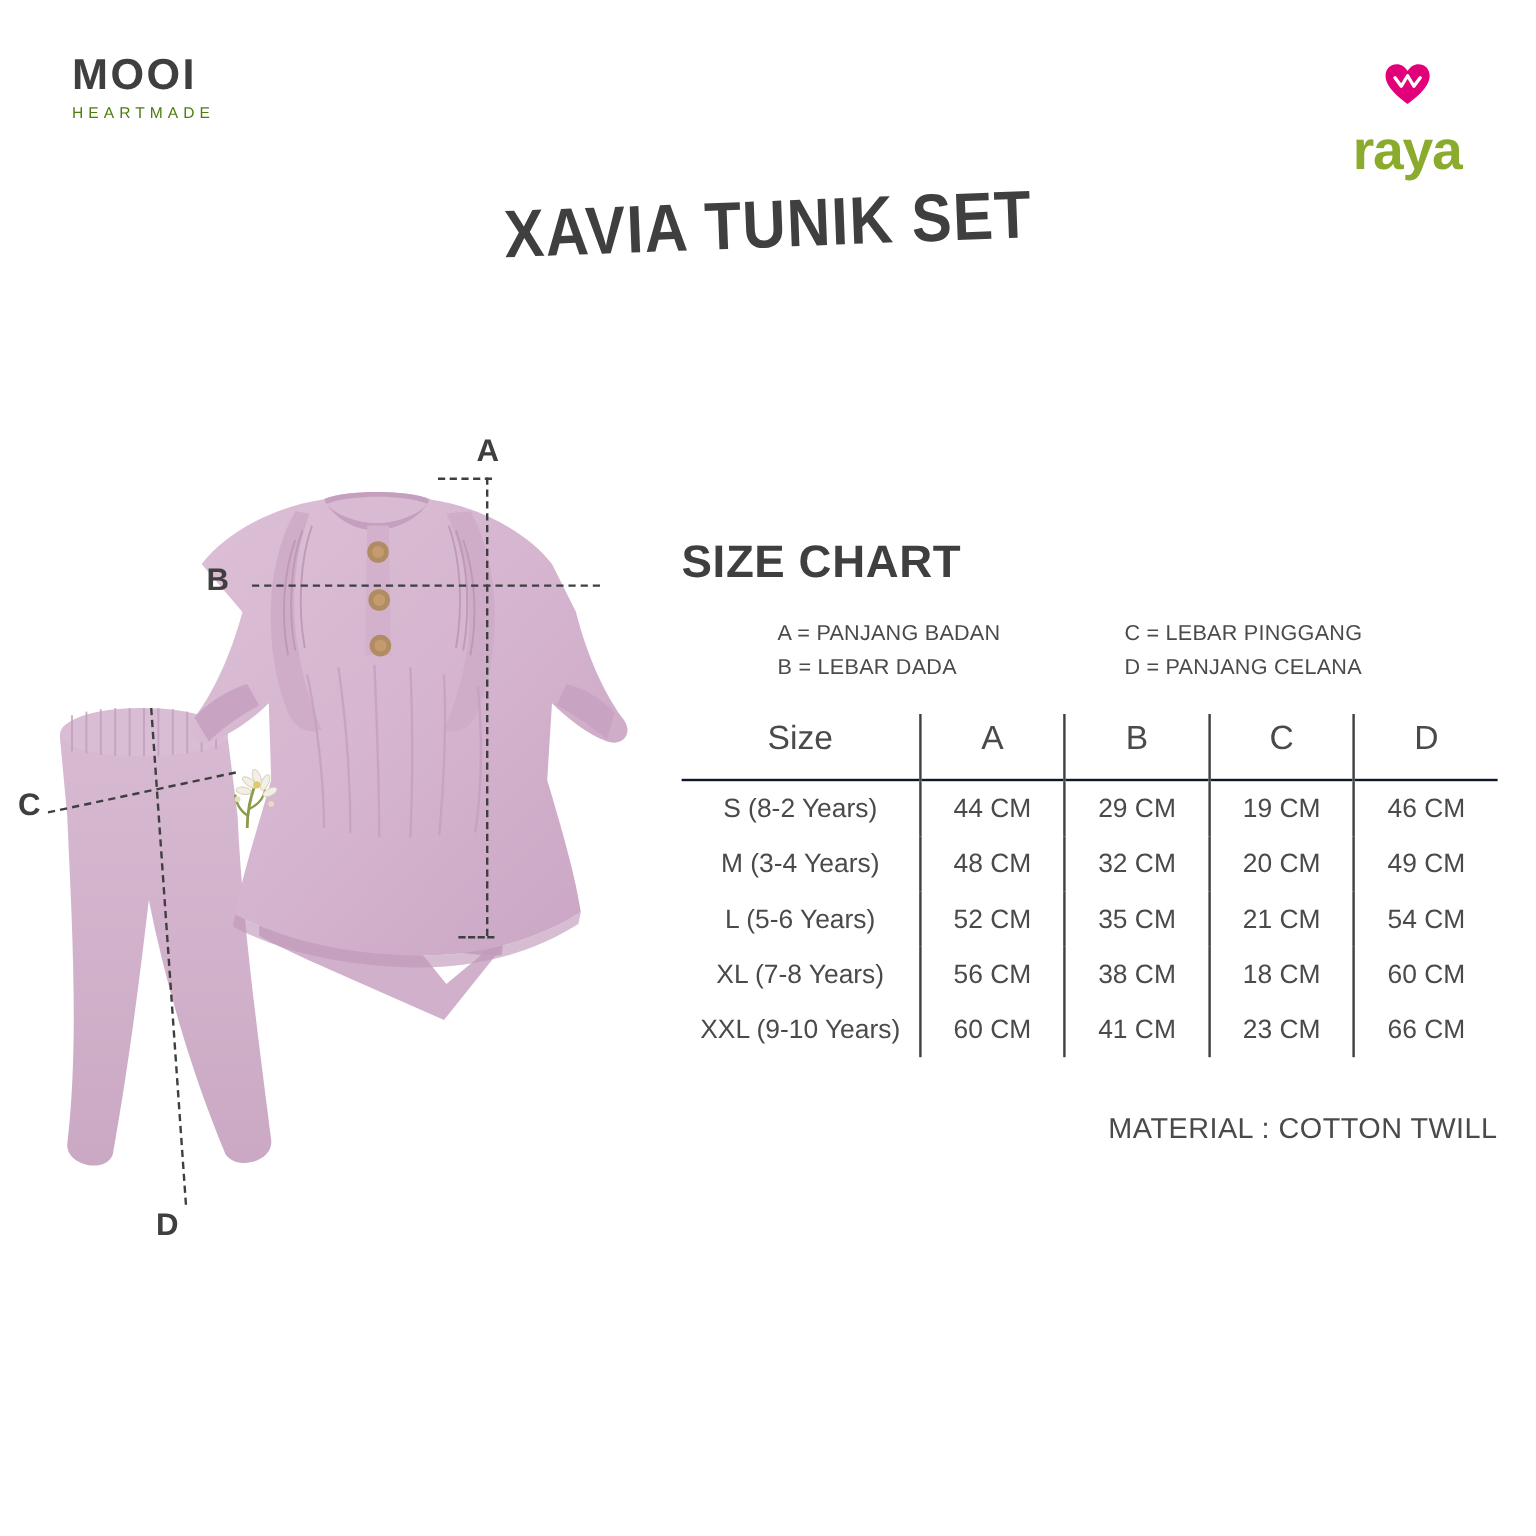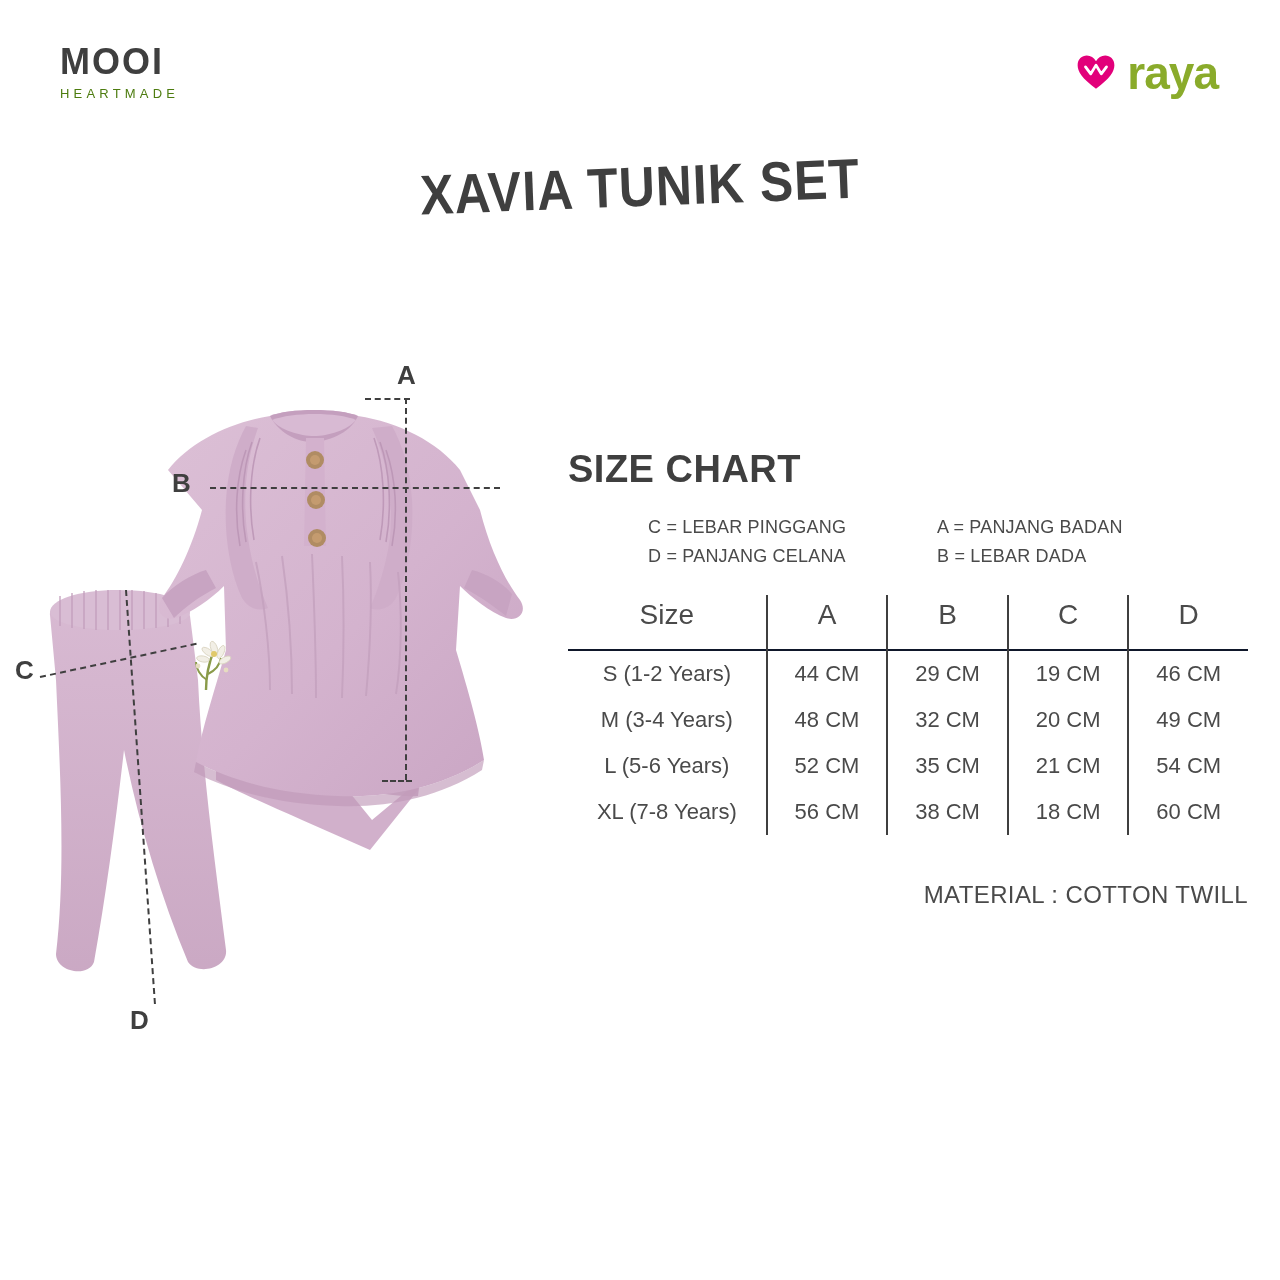--- a/index.html
+++ b/index.html
@@ -44,20 +44,21 @@
     margin-top: 6px;
     font-family: "Liberation Sans", sans-serif;
   }
   .brand-right {
     position: absolute;
     right: 58px;
     top: 6px;
     display: flex;
     align-items: center;
     gap: 10px;
+    flex-direction: column;
   }
   .raya-heart {
     width: 42px;
     height: 42px;
     display: block;
   }
   .raya-word {
     font-size: 46px;
     font-weight: bold;
     color: #8aab2b;
@@ -346,42 +347,42 @@
   
   <div class="guide guide-v" style="left:105px; top:240px; height:415px; transform:rotate(-4deg); transform-origin:top center;"></div>
   <div class="guide-label" style="left:110px; top:655px;">D</div>
 </div>
 
 <div class="chart-panel">
   <div class="chart-title">SIZE CHART</div>
 
   <div class="legend">
     <div class="legend-col">
+      <div>A = PANJANG BADAN</div>
+      <div>B = LEBAR DADA</div>
+    </div>
+    <div class="legend-col">
       <div>C = LEBAR PINGGANG</div>
       <div>D = PANJANG CELANA</div>
-    </div>
-    <div class="legend-col">
-      <div>A = PANJANG BADAN</div>
-      <div>B = LEBAR DADA</div>
     </div>
   </div>
 
   <table class="size-table">
     <thead>
       <tr>
         <th class="size-head">Size</th>
         <th class="val-head">A</th>
         <th class="val-head">B</th>
         <th class="val-head">C</th>
         <th class="val-head">D</th>
       </tr>
     </thead>
     <tbody>
       <tr>
-        <td class="size-cell">S (1-2 Years)</td>
+        <td class="size-cell">S (8-2 Years)</td>
         <td class="val-cell">44 CM</td>
         <td class="val-cell">29 CM</td>
         <td class="val-cell">19 CM</td>
         <td class="val-cell">46 CM</td>
       </tr>
       <tr>
         <td class="size-cell">M (3-4 Years)</td>
         <td class="val-cell">48 CM</td>
         <td class="val-cell">32 CM</td>
         <td class="val-cell">20 CM</td>
@@ -394,17 +395,24 @@
         <td class="val-cell">21 CM</td>
         <td class="val-cell">54 CM</td>
       </tr>
       <tr>
         <td class="size-cell">XL (7-8 Years)</td>
         <td class="val-cell">56 CM</td>
         <td class="val-cell">38 CM</td>
         <td class="val-cell">18 CM</td>
         <td class="val-cell">60 CM</td>
       </tr>
+      <tr>
+        <td class="size-cell">XXL (9-10 Years)</td>
+        <td class="val-cell">60 CM</td>
+        <td class="val-cell">41 CM</td>
+        <td class="val-cell">23 CM</td>
+        <td class="val-cell">66 CM</td>
+      </tr>
     </tbody>
   </table>
 
   <div class="material">MATERIAL : COTTON TWILL</div>
 </div>
 
 </body></html>

